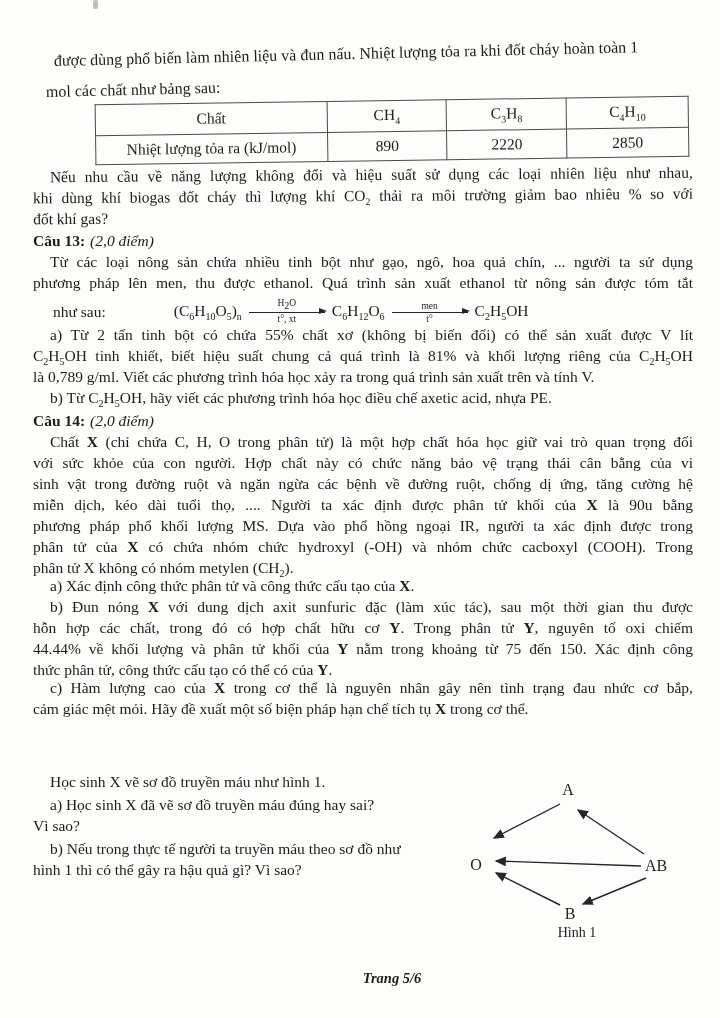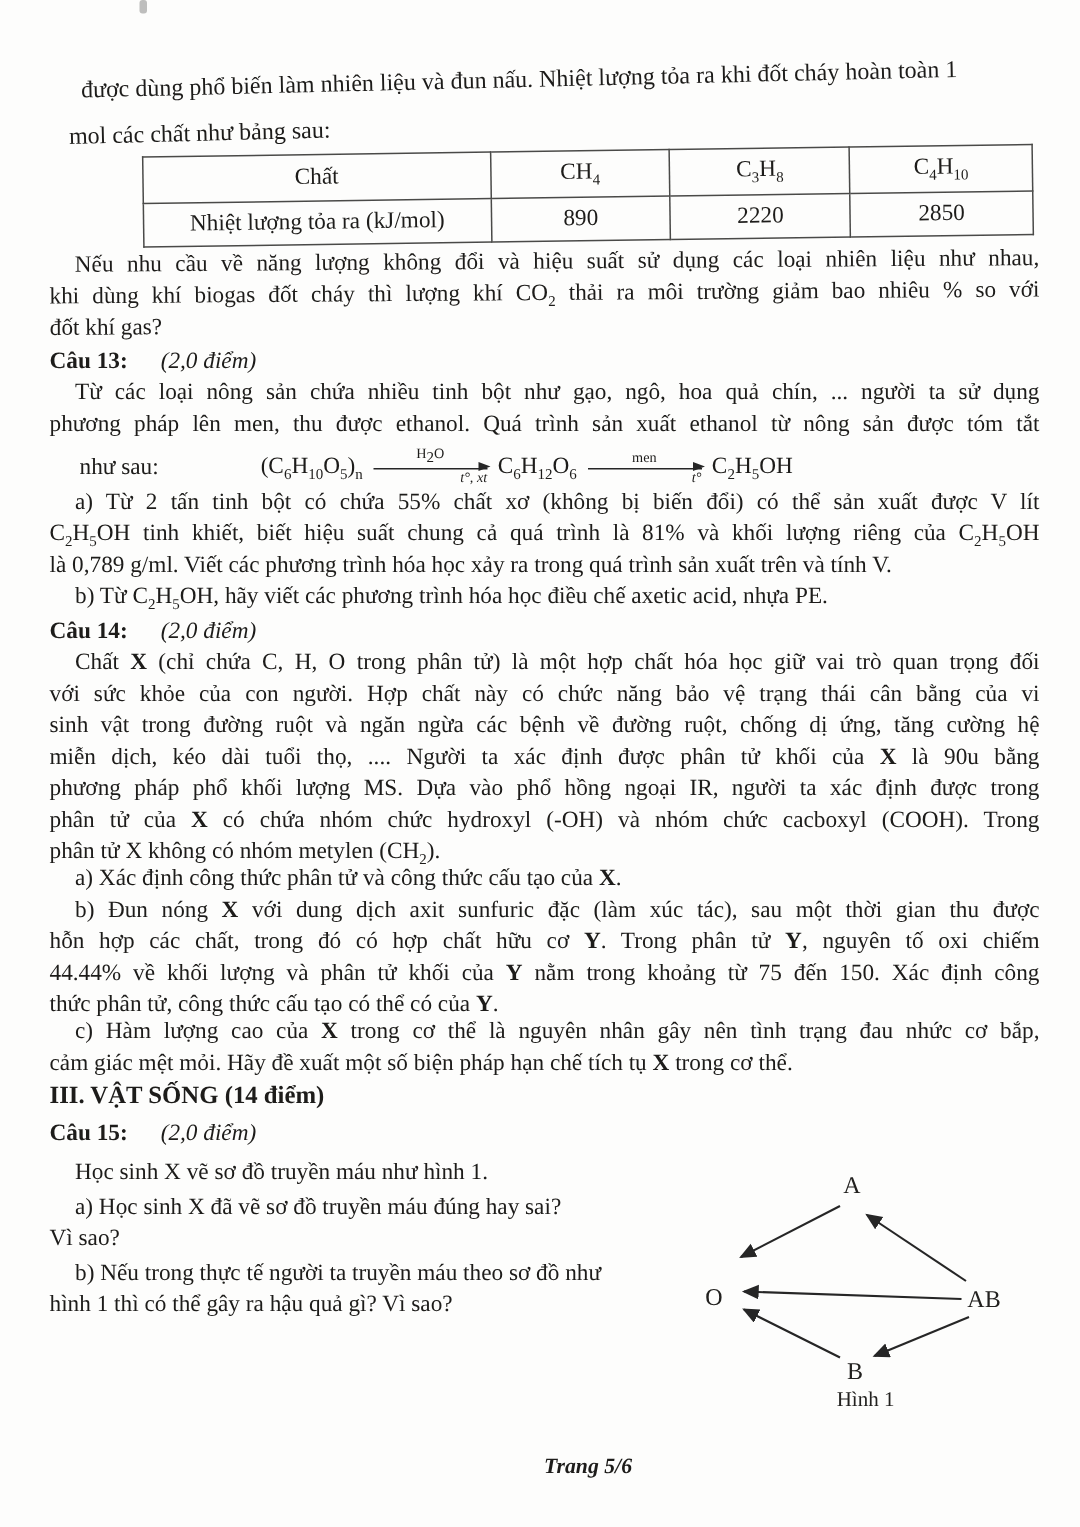--- a/index.html
+++ b/index.html
@@ -10,39 +10,39 @@
     color:#1d1c1a; font-size:15.5px;
   }
   .abs { position:absolute; }
   .ln { height:21px; }
   .j { text-align:justify; text-align-last:justify; }
   .ind { text-indent:17px; }
   .b { font-weight:bold; }
   .i { font-style:italic; }
   sub { font-size:10px; }
   .heading { position:absolute; left:33px; width:660px; height:21px; }
-  .heading .b { margin-right:22px; }
+  .heading .b { margin-right:5px; }
   .para { position:absolute; }
   
   .intro1 { left:54px; top:52px; width:648px; transform:rotate(-1.35deg); transform-origin:left center; font-size:16px; }
   .intro2 { left:46px; top:83px; width:300px; transform:rotate(-1.4deg); transform-origin:left center; font-size:16px; }
   
   table.fuel { position:absolute; left:95px; top:100px; width:594px; border-collapse:collapse; transform:rotate(-0.8deg); background:#fdfdfc; }
   table.fuel td, table.fuel th { border:1.5px solid #4a4a48; font-weight:normal; text-align:center; padding:0; font-size:15.5px; }
   table.fuel tr.hdr td { height:30px; }
   table.fuel tr.dat td { height:28px; }
   
   .equation { position:absolute; left:33px; top:294px; width:660px; height:36px; display:flex; align-items:center; }
   .eq-intro { margin-left:20px; }
   .eq-reactant { margin-left:68px; }
   .rxn-arrow { position:relative; width:76px; height:0; border-bottom:1.4px solid #262626; margin:0 7px; }
   .rxn-arrow::after { content:""; position:absolute; right:-2px; top:-3.6px; width:0; height:0;
     border-left:8px solid #262626; border-top:3.6px solid transparent; border-bottom:3.6px solid transparent; }
   .rxn-arrow .top { position:absolute; bottom:1px; left:0; width:100%; text-align:center; font-size:9.5px; }
-  .rxn-arrow .bot { position:absolute; top:2px; left:0; width:100%; text-align:right; font-size:9.5px;font-style:italic; }
+  .rxn-arrow .bot { position:absolute; top:2px; left:0; width:100%; text-align:center; font-size:9.5px; }
   
   .sec3 { position:absolute; left:33px; top:720px; width:660px; font-weight:bold; font-size:16.5px; }
   
   .diagram { position:absolute; left:448px; top:778px; width:256px; height:164px; }
   .diagram svg text { font-family:"Liberation Serif","DejaVu Serif",serif; fill:#22211f; }
   
   .footer { position:absolute; left:0; top:970px; width:720px; text-align:center;
     font-style:italic; font-weight:bold; font-size:14.5px;padding-left:32px; }
   
   .artifact { position:absolute; left:93px; top:0; width:5px; height:9px; background:#8a8a88; opacity:.55; border-radius:2px; }
@@ -137,25 +137,21 @@
     <div class="ln j ind">b) Đun nóng <b>X</b> với dung dịch axit sunfuric đặc (làm xúc tác), sau một thời gian thu được</div>
     <div class="ln j">hỗn hợp các chất, trong đó có hợp chất hữu cơ <b>Y</b>. Trong phân tử <b>Y</b>, nguyên tố oxi chiếm</div>
     <div class="ln j">44.44% về khối lượng và phân tử khối của <b>Y</b> nằm trong khoảng từ 75 đến 150. Xác định công</div>
     <div class="ln">thức phân tử, công thức cấu tạo có thể có của <b>Y</b>.</div>
   </div>
   <div class="para" style="left:33px; top:679px; width:660px;">
     <div class="ln j ind">c) Hàm lượng cao của <b>X</b> trong cơ thể là nguyên nhân gây nên tình trạng đau nhức cơ bắp,</div>
     <div class="ln">cảm giác mệt mỏi. Hãy đề xuất một số biện pháp hạn chế tích tụ <b>X</b> trong cơ thể.</div>
   </div>
 
-  <div class="sec3">III. VẬT SỐNG (14 điểm)</div>
 
-  <div class="heading" style="top:747px">
-    <span class="b">Câu 15:</span><span class="i">(2,0 điểm)</span>
-  </div>
   <div class="para" style="left:33px; top:773px; width:460px;">
     <div class="ln ind">Học sinh X vẽ sơ đồ truyền máu như hình 1.</div>
   </div>
   <div class="para" style="left:33px; top:796px; width:460px;">
     <div class="ln ind">a) Học sinh X đã vẽ sơ đồ truyền máu đúng hay sai?</div>
     <div class="ln">Vì sao?</div>
   </div>
   <div class="para" style="left:33px; top:840px; width:460px;">
     <div class="ln ind">b) Nếu trong thực tế người ta truyền máu theo sơ đồ như</div>
     <div class="ln">hình 1 thì có thể gây ra hậu quả gì? Vì sao?</div>

